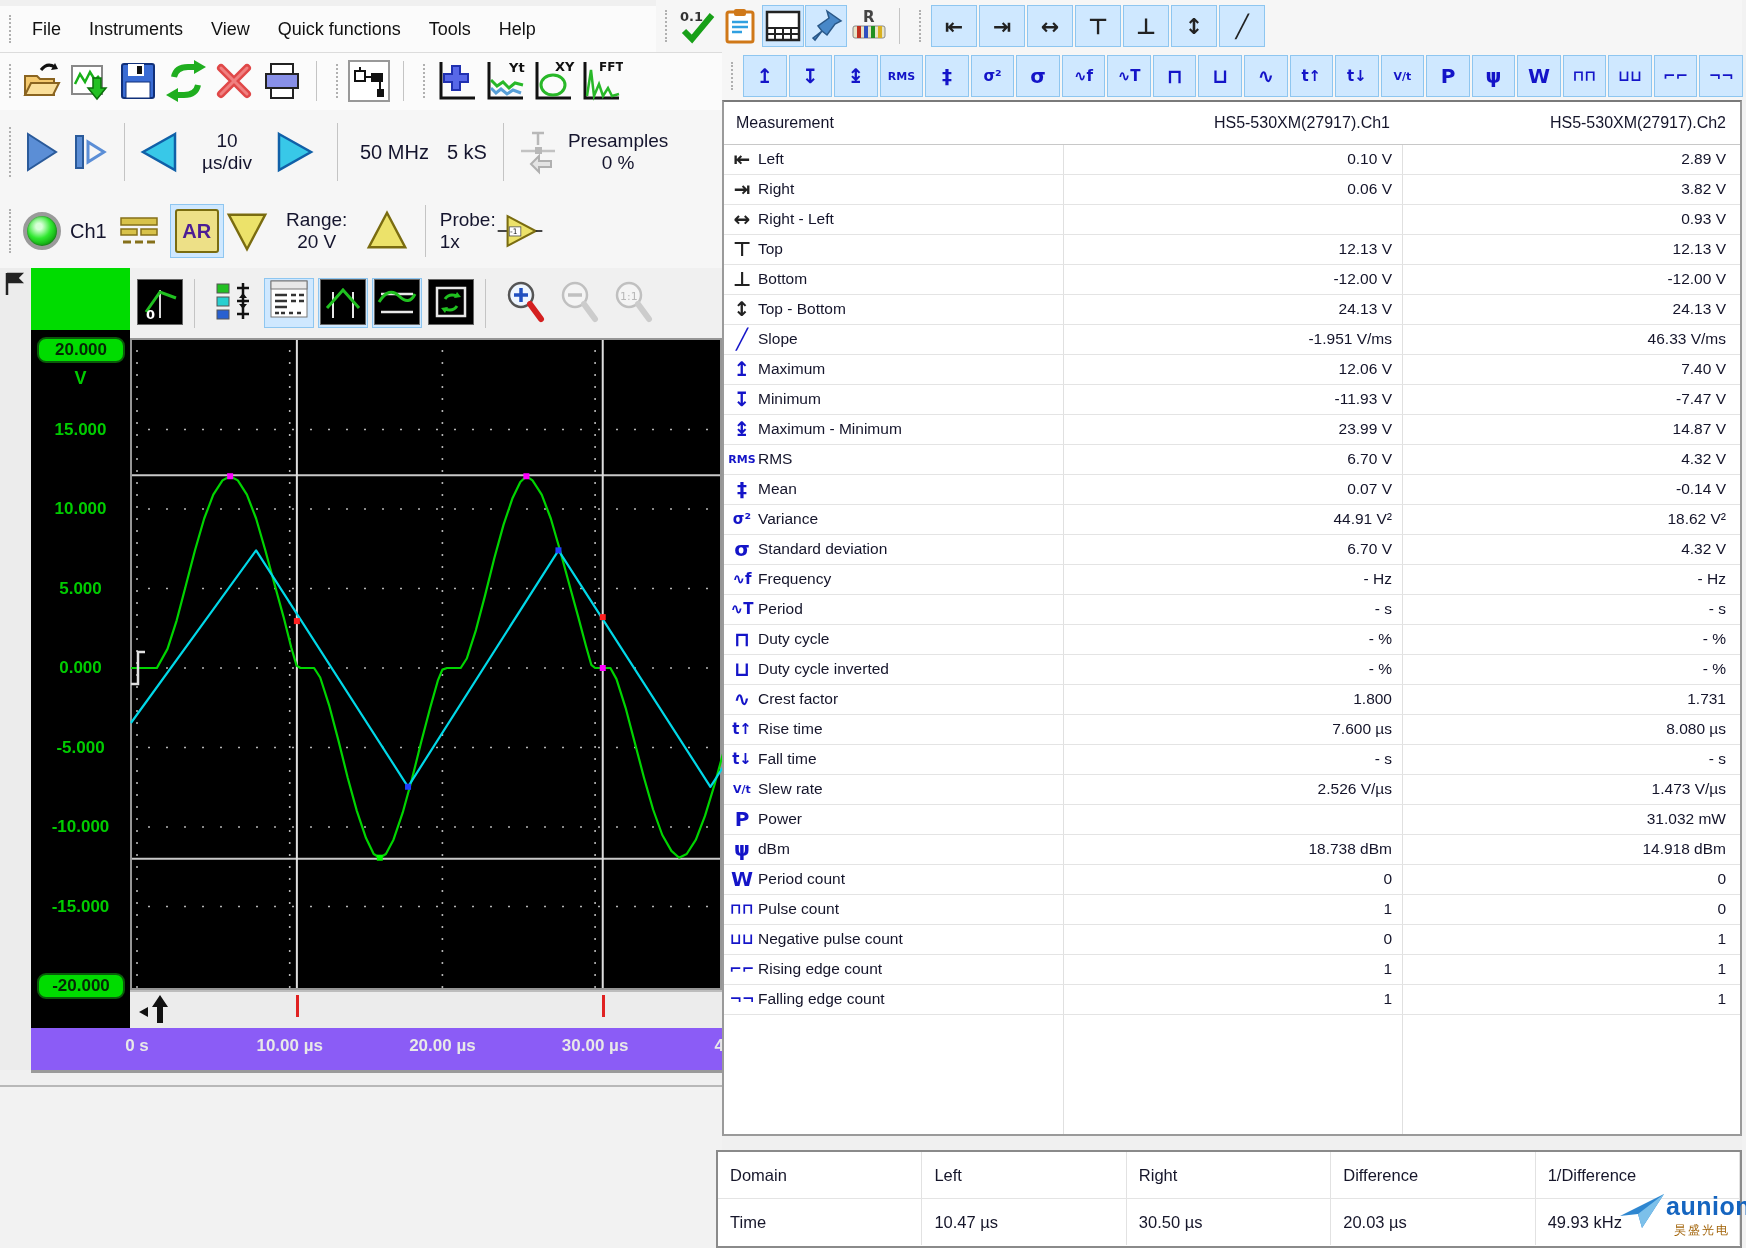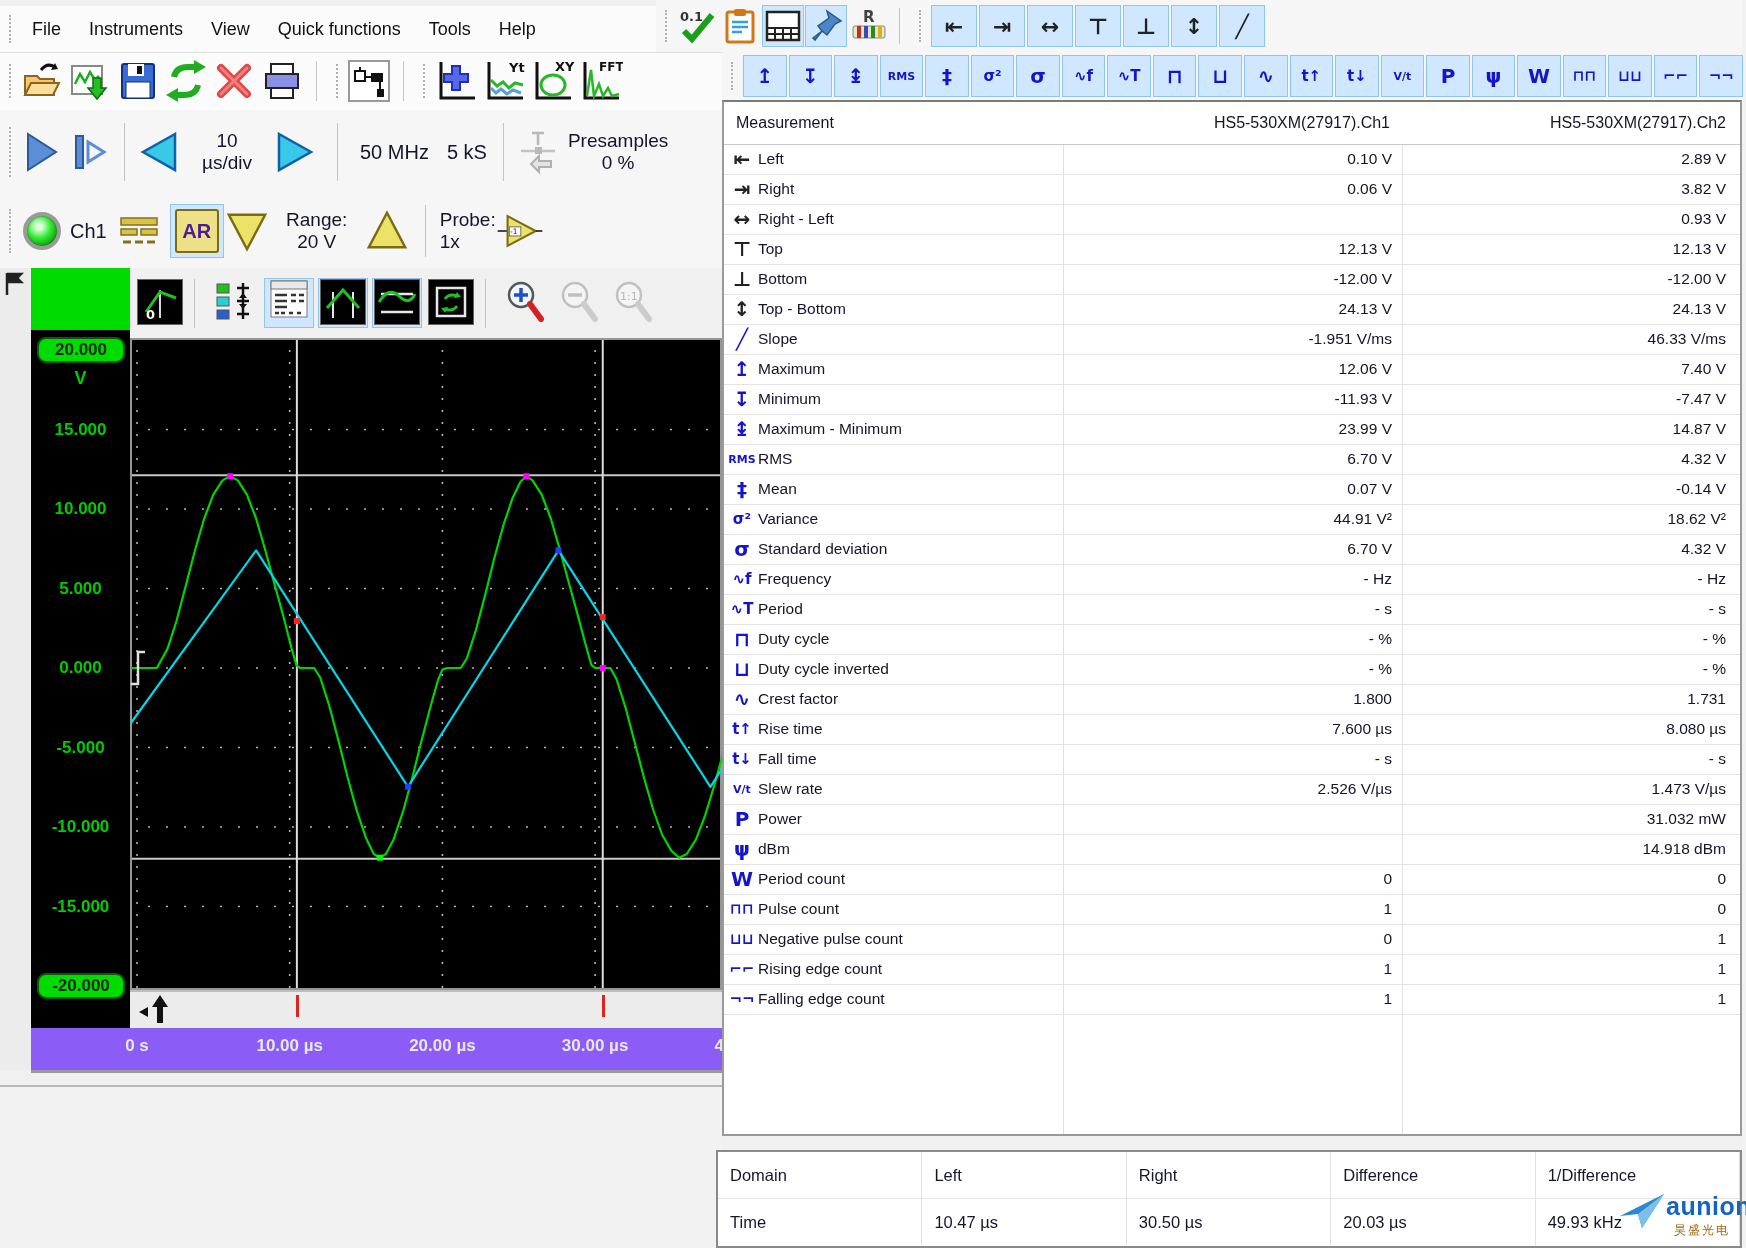--- a/index.html
+++ b/index.html
@@ -628,20 +628,21 @@
           <div class="mcell-v2">1.473 V/µs</div>
         </div>
         <div class="mrow" style="top: 702px;">
           <div class="mcell-icon mb" style="font-size: 20px;">P</div>
           <div class="mcell-label">Power</div>
           <div class="mcell-v2">31.032 mW</div>
         </div>
         <div class="mrow" style="top: 732px;">
           <div class="mcell-icon mb" style="font-size: 20px;">ψ</div>
           <div class="mcell-label">dBm</div>
+          <div class="mcell-v1">18.738 dBm</div>
           <div class="mcell-v2">14.918 dBm</div>
         </div>
         <div class="mrow" style="top: 762px;">
           <div class="mcell-icon mb" style="font-size: 20px;">W</div>
           <div class="mcell-label">Period count</div>
           <div class="mcell-v1">0</div>
           <div class="mcell-v2">0</div>
         </div>
         <div class="mrow" style="top: 792px;">
           <div class="mcell-icon mb" style="font-size: 15px;">⊓⊓</div>

